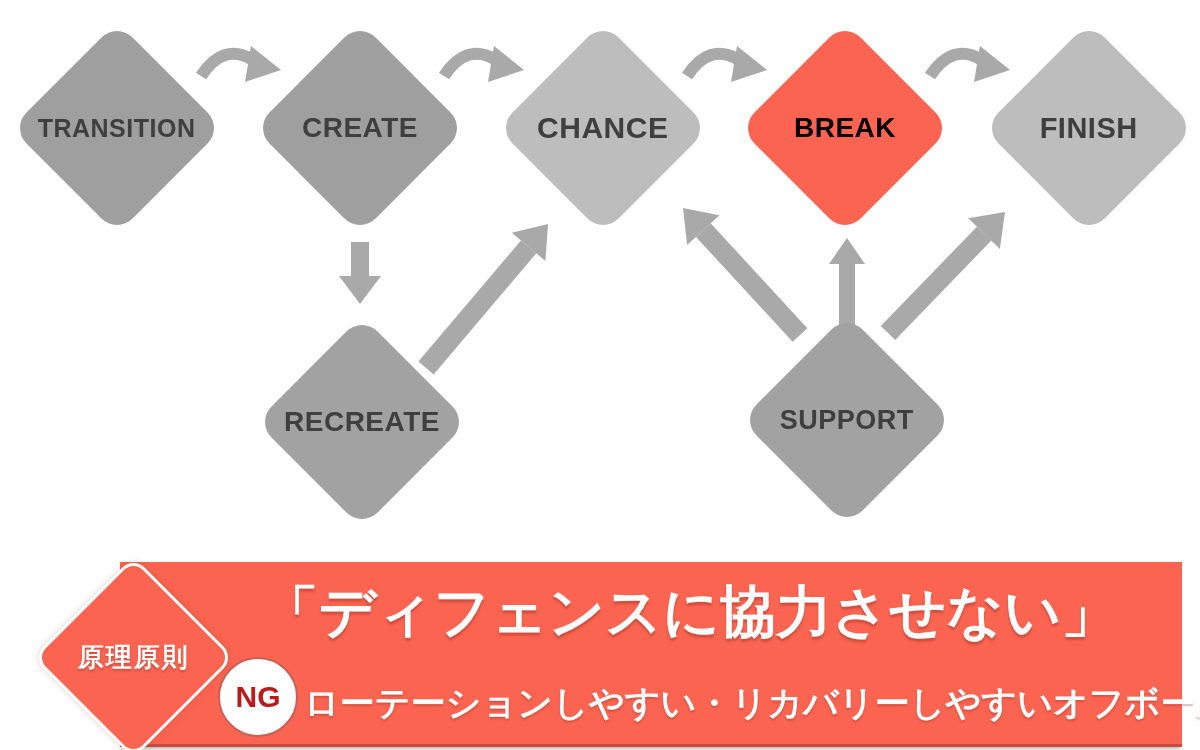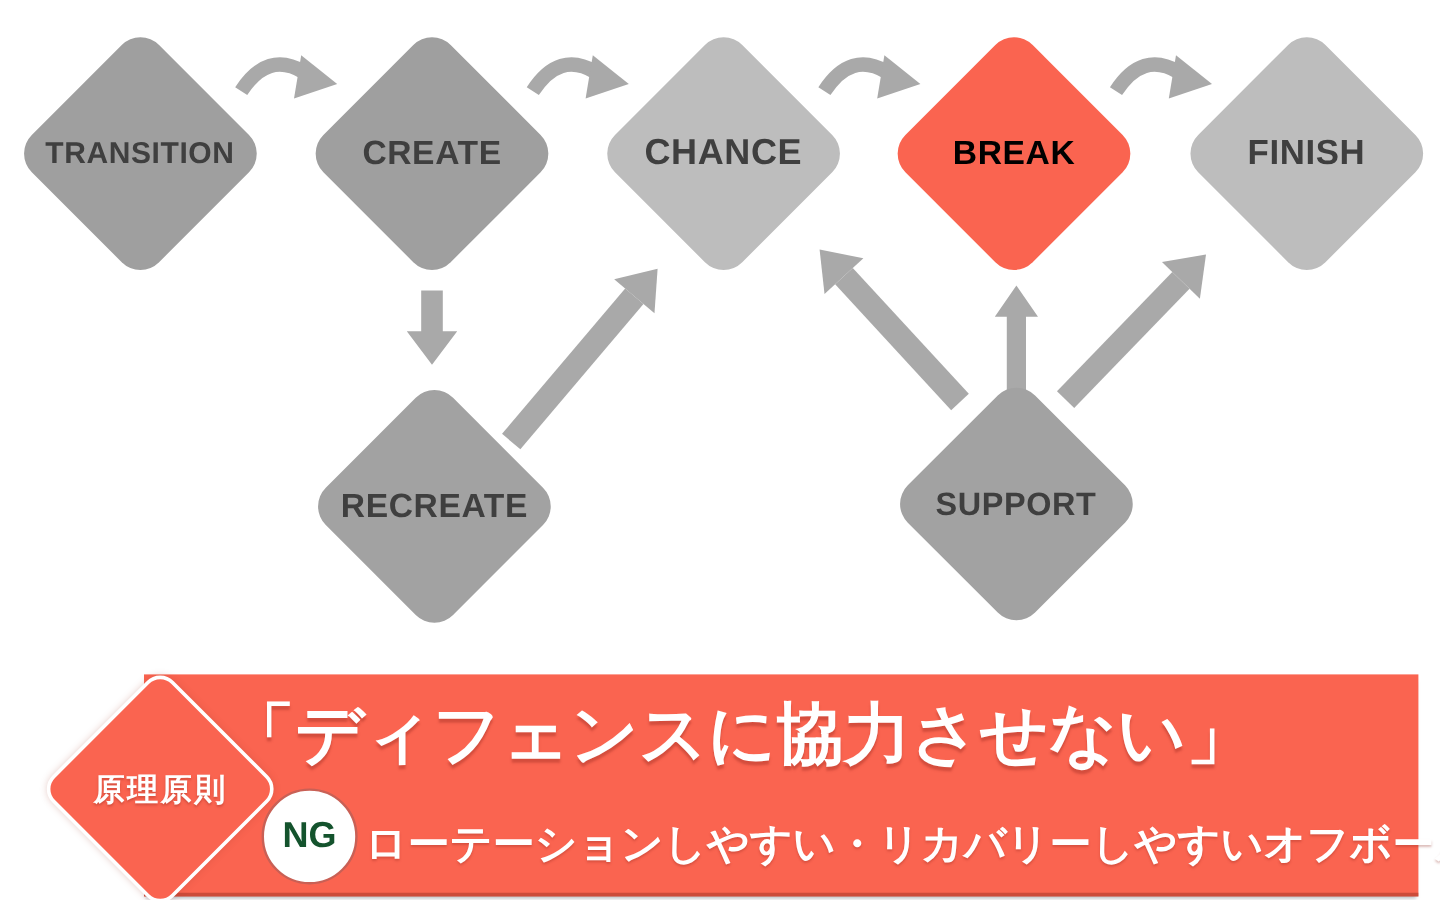--- a/index.html
+++ b/index.html
@@ -31,21 +31,21 @@
   
   #flow-arrows{position:absolute;left:0;top:0;width:1200px;height:560px;}
   
   .banner{
     position:absolute;left:120px;top:562px;width:1062px;height:182px;
     border-bottom:3px solid rgba(165,55,40,.55);
     box-shadow:0 4px 3px -2px rgba(125,135,145,.55);
   }
   .banner-title{
     position:absolute;left:190px;top:575px;width:1000px;height:74px;
-    line-height:74px;text-align:left;white-space:nowrap;
+    line-height:74px;text-align:center;white-space:nowrap;
     font-size:56px;font-weight:bold;color:#ffffff;
     text-shadow:0 3px 2px rgba(140,35,25,.35);
   }
   .badge{
     position:absolute;left:62px;top:586px;width:137px;height:137px;
     transform:rotate(45deg);border:3px solid #ffffff;border-radius:16px;
     display:flex;align-items:center;justify-content:center;z-index:2;
     box-shadow:0 0 6px rgba(160,60,45,.25);
   }
   .badge .lbl{
@@ -132,17 +132,17 @@
   <div class="diamond n-support" style="background: rgb(162, 162, 162);">
     <span class="lbl" style="color: rgb(63, 63, 63);">SUPPORT</span>
   </div>
 
   <div class="banner" style="background: rgb(250, 100, 80);"></div>
   <div class="banner-title">「ディフェンスに協力させない」</div>
   <div class="badge" style="background: rgb(250, 100, 80);">
     <span class="lbl">原理原則</span>
   </div>
   <div class="ng-circle">
-    <span style="color: #14532d;">NG</span>
+    <span style="color: #b91c1c;">NG</span>
   </div>
   <div class="ng-text">ローテーションしやすい・リカバリーしやすいオフボールOF</div>
 
 </div>
 
 </body></html>

